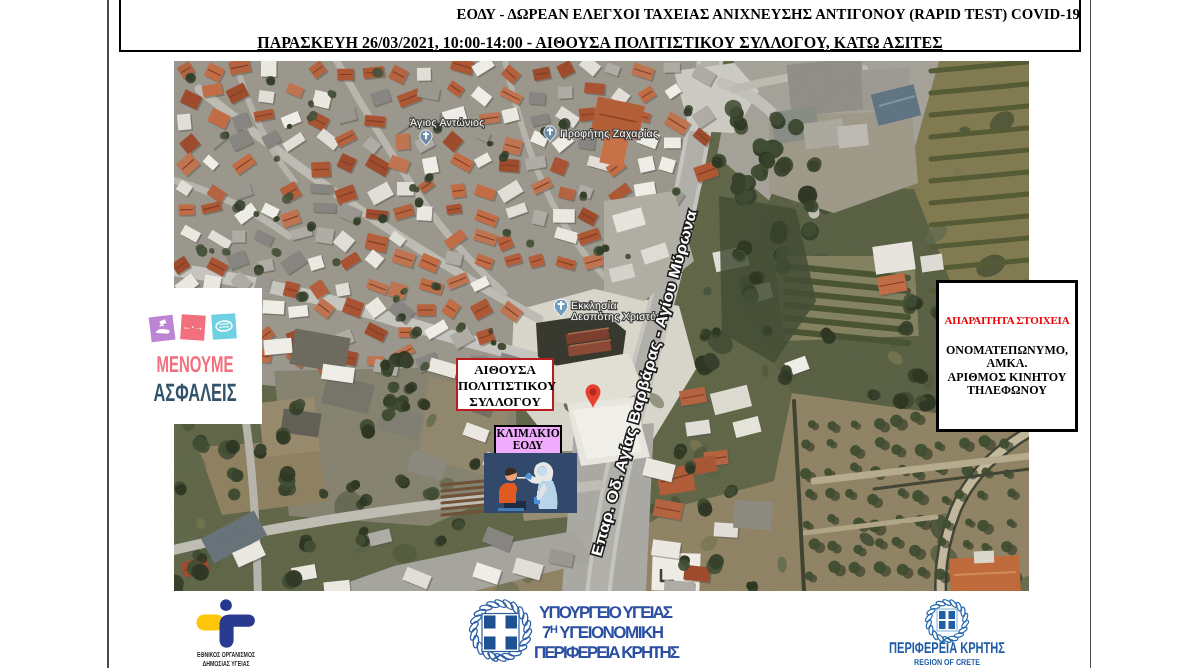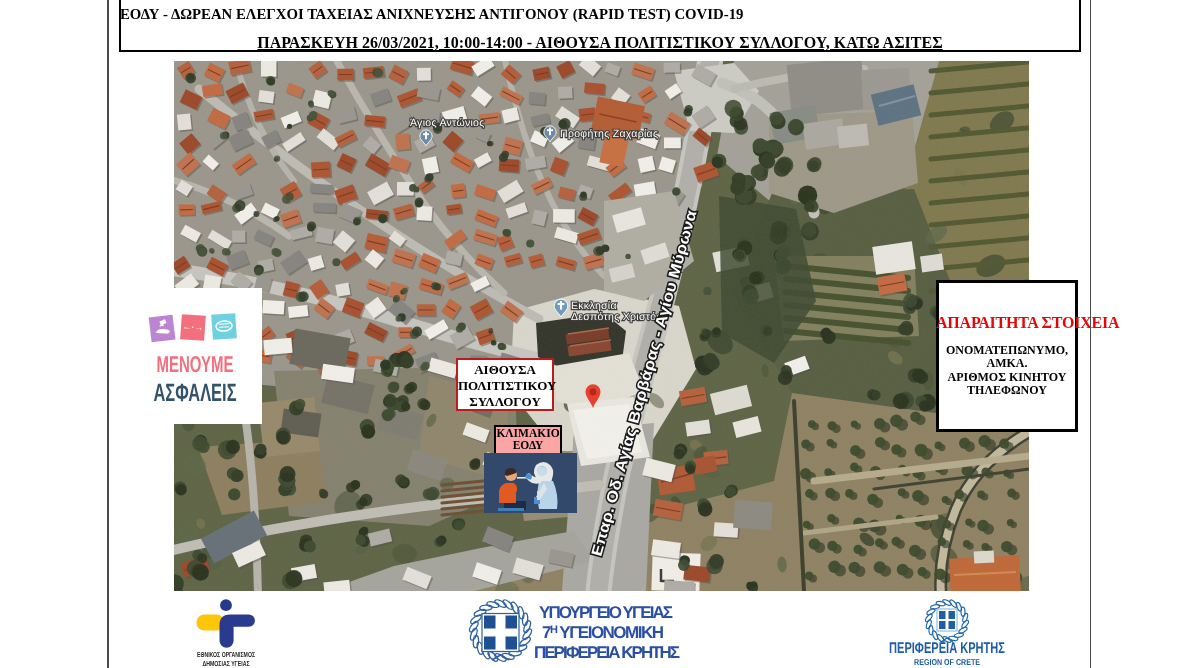--- a/index.html
+++ b/index.html
@@ -11,21 +11,21 @@
 </style>
 </head>
 <body>
 
 <div class="abs" style="left:107px;top:0;width:1.5px;height:668px;background:#4a4a4a;"></div>
 
 <div class="abs" style="left:1089.5px;top:0;width:1.5px;height:668px;background:#4a4a4a;"></div>
 
 <div class="abs" style="left:119px;top:-2px;width:962px;height:54px;border:2px solid #000;background:#fff;box-sizing:border-box;"></div>
 
-<div class="abs" style="left:120px;top:6px;width:960px;text-align:left;font-weight:bold;font-size:14.8px;color:#000;">ΕΟΔΥ - ΔΩΡΕΑΝ ΕΛΕΓΧΟΙ ΤΑΧΕΙΑΣ ΑΝΙΧΝΕΥΣΗΣ ΑΝΤΙΓΟΝΟΥ (RAPID TEST) COVID-19</div>
+<div class="abs" style="left:120px;top:6px;width:960px;text-align:right;font-weight:bold;font-size:14.8px;color:#000;">ΕΟΔΥ - ΔΩΡΕΑΝ ΕΛΕΓΧΟΙ ΤΑΧΕΙΑΣ ΑΝΙΧΝΕΥΣΗΣ ΑΝΤΙΓΟΝΟΥ (RAPID TEST) COVID-19</div>
 
 <div class="abs" style="left:120px;top:34px;width:960px;text-align:center;font-weight:bold;font-size:16px;color:#000;"><span style="text-decoration:underline;">ΠΑΡΑΣΚΕΥΗ 26/03/2021, 10:00-14:00 - ΑΙΘΟΥΣΑ ΠΟΛΙΤΙΣΤΙΚΟΥ ΣΥΛΛΟΓΟΥ, ΚΑΤΩ ΑΣΙΤΕΣ</span></div>
 
 <div class="abs" style="left:174px;top:61px;width:855px;height:530px;">
 <svg width="855" height="530" viewBox="0 0 855 530" xmlns="http://www.w3.org/2000/svg">
   <rect x="0" y="0" width="855" height="530" fill="#848472"></rect>
 
 <defs>
         <filter id="grain" x="0" y="0" width="100%" height="100%">
           <feTurbulence type="fractalNoise" baseFrequency="0.55" numOctaves="2" seed="7"></feTurbulence>
@@ -1436,21 +1436,21 @@
     <line x1="-5" y1="1" x2="5" y2="1" stroke="#fff" stroke-width="1"></line>
   </g>
 
   <text x="86" y="84" font-family="Liberation Sans" font-size="23" font-weight="bold" fill="#f2707e" text-anchor="middle" textLength="77" lengthAdjust="spacingAndGlyphs">ΜΕΝΟΥΜΕ</text>
 
   <text x="86" y="113" font-family="Liberation Sans" font-size="25" font-weight="bold" fill="#33536a" text-anchor="middle" textLength="83" lengthAdjust="spacingAndGlyphs">ΑΣΦΑΛΕΙΣ</text>
 </svg>
 
 <div class="abs" style="left:456px;top:358px;width:98px;height:53px;border:2px solid #b91c1c;background:#fff;box-sizing:border-box;text-align:center;font-weight:bold;font-size:13px;line-height:16.2px;padding-top:2px;">ΑΙΘΟΥΣΑ<br>ΠΟΛΙΤΙΣΤΙΚΟΥ<br>ΣΥΛΛΟΓΟΥ</div>
 
-<div class="abs" style="left:494px;top:425px;width:68px;height:32px;border:2px solid #000;background:#fca5a5;box-sizing:border-box;text-align:center;font-weight:bold;font-size:11.5px;line-height:11.5px;padding-top:1px;">ΚΛΙΜΑΚΙΟ<br>ΕΟΔΥ</div>
+<div class="abs" style="left:494px;top:425px;width:68px;height:32px;border:2px solid #000;background:#f0abfc;box-sizing:border-box;text-align:center;font-weight:bold;font-size:11.5px;line-height:11.5px;padding-top:1px;">ΚΛΙΜΑΚΙΟ<br>ΕΟΔΥ</div>
 
 <svg class="abs" style="left:484px;top:453px;" width="93" height="60" viewBox="0 0 93 60" xmlns="http://www.w3.org/2000/svg">
   <rect x="0" y="0" width="93" height="60" fill="#33496b"></rect>
 
   <g>
     <rect x="20" y="48" width="22" height="9" fill="#1d2c45"></rect>
     <rect x="14" y="55" width="26" height="3" fill="#3f7fb5"></rect>
     <path d="M 22,30 q -6,2 -7,8 l 0,12 l 17,0 l 0,-10 q 3,-6 -2,-10 z" fill="#e05a22"></path>
     <circle cx="27" cy="22" r="6" fill="#eaa679"></circle>
     <path d="M 21,22 q -1,-8 7,-7 q 5,1 4,5 l -9,3 z" fill="#3c2a20"></path>
@@ -1471,21 +1471,21 @@
   </g>
 </svg>
 
 <svg class="abs" style="left:584px;top:383px;" width="18" height="26" viewBox="0 0 18 26" xmlns="http://www.w3.org/2000/svg">
   <path d="M 9,25 C 7,19 1.5,14.5 1.5,8.8 A 7.5,7.5 0 0 1 16.5,8.8 C 16.5,14.5 11,19 9,25 Z" fill="#e8402f"></path>
   <circle cx="9" cy="9" r="3.4" fill="#b5271c"></circle>
 </svg>
 
 <div class="abs" style="left:936px;top:280px;width:142px;height:152px;border:3px solid #000;background:#fff;box-sizing:border-box;"></div>
 
-<div class="abs" style="left:936px;top:314px;width:142px;text-align:center;font-weight:bold;font-size:16px;letter-spacing:-0.2px;white-space:nowrap;color:#e80505;">ΑΠΑΡΑΙΤΗΤΑ ΣΤΟΙΧΕΙΑ</div>
+<div class="abs" style="left:936px;top:314px;width:142px;text-align:center;font-weight:bold;font-size:11px;letter-spacing:-0.2px;white-space:nowrap;color:#e80505;">ΑΠΑΡΑΙΤΗΤΑ ΣΤΟΙΧΕΙΑ</div>
 
 <div class="abs" style="left:939px;top:344px;width:136px;text-align:center;font-weight:bold;font-size:12px;line-height:13.4px;color:#000;">ΟΝΟΜΑΤΕΠΩΝΥΜΟ,<br>ΑΜΚΑ.<br>ΑΡΙΘΜΟΣ ΚΙΝΗΤΟΥ<br>ΤΗΛΕΦΩΝΟΥ</div>
 
 <svg class="abs" style="left:180px;top:595px;" width="110" height="73" viewBox="0 0 110 73" xmlns="http://www.w3.org/2000/svg">
 
   <circle cx="46" cy="10.2" r="5.9" fill="#24398e"></circle>
   <rect x="16.4" y="19.4" width="28" height="16.2" rx="8.1" fill="#fdc608"></rect>
   <path d="M 39.5,45.7 L 39.5,30 Q 39.5,19.4 50,19.4 L 68.8,19.4 A 6.15,6.15 0 0 1 68.8,31.7 L 53.6,31.7 L 53.6,45.7 A 7.05,7.05 0 0 1 39.5,45.7 Z" fill="#2a3b8f"></path>
 
   <text x="46" y="61.5" font-family="Liberation Sans" font-size="7.2" font-weight="bold" fill="#262626" text-anchor="middle" textLength="58" lengthAdjust="spacingAndGlyphs">ΕΘΝΙΚΟΣ ΟΡΓΑΝΙΣΜΟΣ</text>

